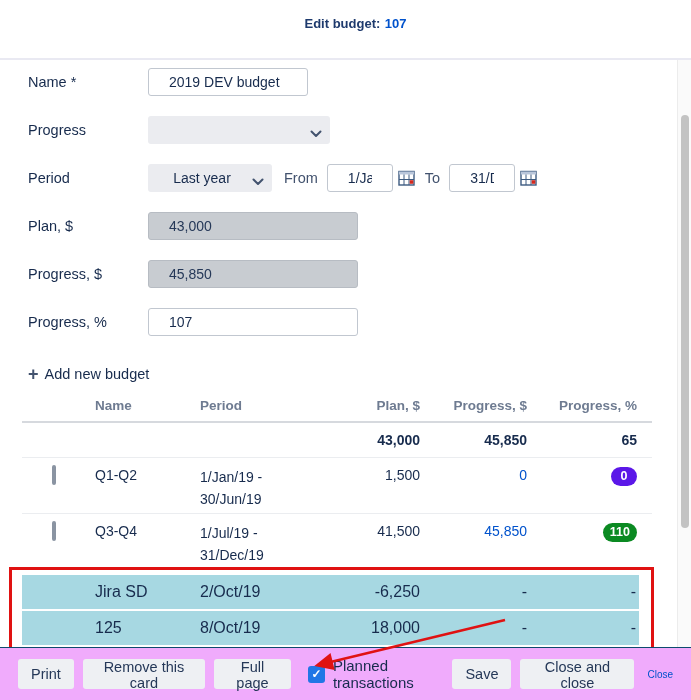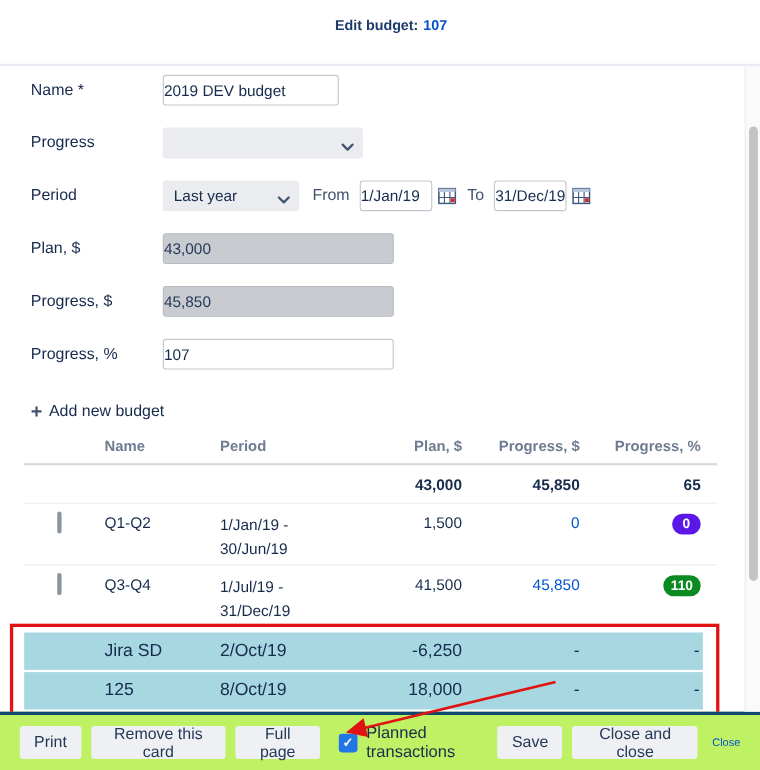--- a/index.html
+++ b/index.html
@@ -11,34 +11,34 @@
   .hdr { height:60px; padding:14px 0 0 20px; border-bottom:2px solid #e9e9f2;text-align:center; }
   .hdr .t1 { font-size:13px; font-weight:bold; color:#1e3a6d; }
   .hdr .t2 { font-size:13px; font-weight:bold; color:#0052cc; }
 
   
   .content { padding:8px 0 0 28px; }
   .frow { display:flex; align-items:center; height:28px; margin-bottom:20px; font-size:14.5px; }
   .flabel { width:120px; color:#172b4d; }
   input.txt {
     height:28px; border:1px solid #c1c7d0; border-radius:3px; background:#fff;
-    font-family:"Liberation Sans", sans-serif; font-size:14px; color:#172b4d; padding:0 0;
+    font-family:"Liberation Sans", sans-serif; font-size:14px; color:#172b4d; padding:0 20px;
   }
   input.txt:disabled, input.txt.disabled {
     background:#c8ccd1; border:1px solid #b7bcc3; color:#253858;
   }
   .name-input { width:160px; }
   .num-input { width:210px; }
   .sel {
     position:relative; height:28px; background:#ebecf0; border-radius:3px;
     display:flex; align-items:center; font-size:14px; color:#172b4d; padding:0 26px 0 10px;
     cursor:pointer;
   }
   .sel-direction { width:182px; }
-  .sel-period { width:124px; margin-right:12px; }
+  .sel-period { width:124px; margin-right:12px;justify-content:center; }
   .chev { position:absolute; right:8px; top:9px; }
   .inline-lbl { color:#42526e; margin:0 9px 0 0; font-size:14.5px; }
   .date-input { width:66px; padding:0 6px; }
   .cal { margin:0 10px 0 5px; cursor:pointer; display:inline-flex; }
 
   
   .add-row { display:flex; align-items:center; margin-top:30px; cursor:pointer; width:160px; }
   .plus { font-size:18px; font-weight:bold; color:#42526e; margin-right:6px; line-height:16px; }
   .add-label { font-size:14.5px; color:#172b4d; }
 
@@ -69,22 +69,22 @@
     border:3px solid #e01212; padding:5px 12px 3px 10px; background:transparent;
   }
   .hlrow {
     display:grid; grid-template-columns:63px 105px 110px 120px 107px 124px;
     align-items:center; height:34px; background:#a7d8e2; margin-bottom:2px;
   }
   .hlrow:last-child { margin-bottom:0; }
 
   
   .footer {
-    position:absolute; left:0; right:0; bottom:0; height:53px; background:#bef264;
-    border-top:3px solid #0c4a6e; display:flex; align-items:center; padding:0 18px;
+    position:absolute; left:0; right:0; bottom:0; height:53px; background:#f0abfc;
+    border-top:1px solid #0c4a6e; display:flex; align-items:center; padding:0 18px;
   }
   .btn {
     background:#eef0f3; border:none; border-radius:3px; height:30px; padding:0 13px;
     font-family:"Liberation Sans", sans-serif; font-size:14.5px; color:#253858; cursor:pointer;
     margin-right:9px;
   }
   .cb-checked {
     width:17px; height:17px; border-radius:3px; background:#2176e6; color:#fff;
     font-size:12px; font-weight:bold; text-align:center; line-height:17px;
     margin:0 8px 0 8px; cursor:pointer; flex:none;

